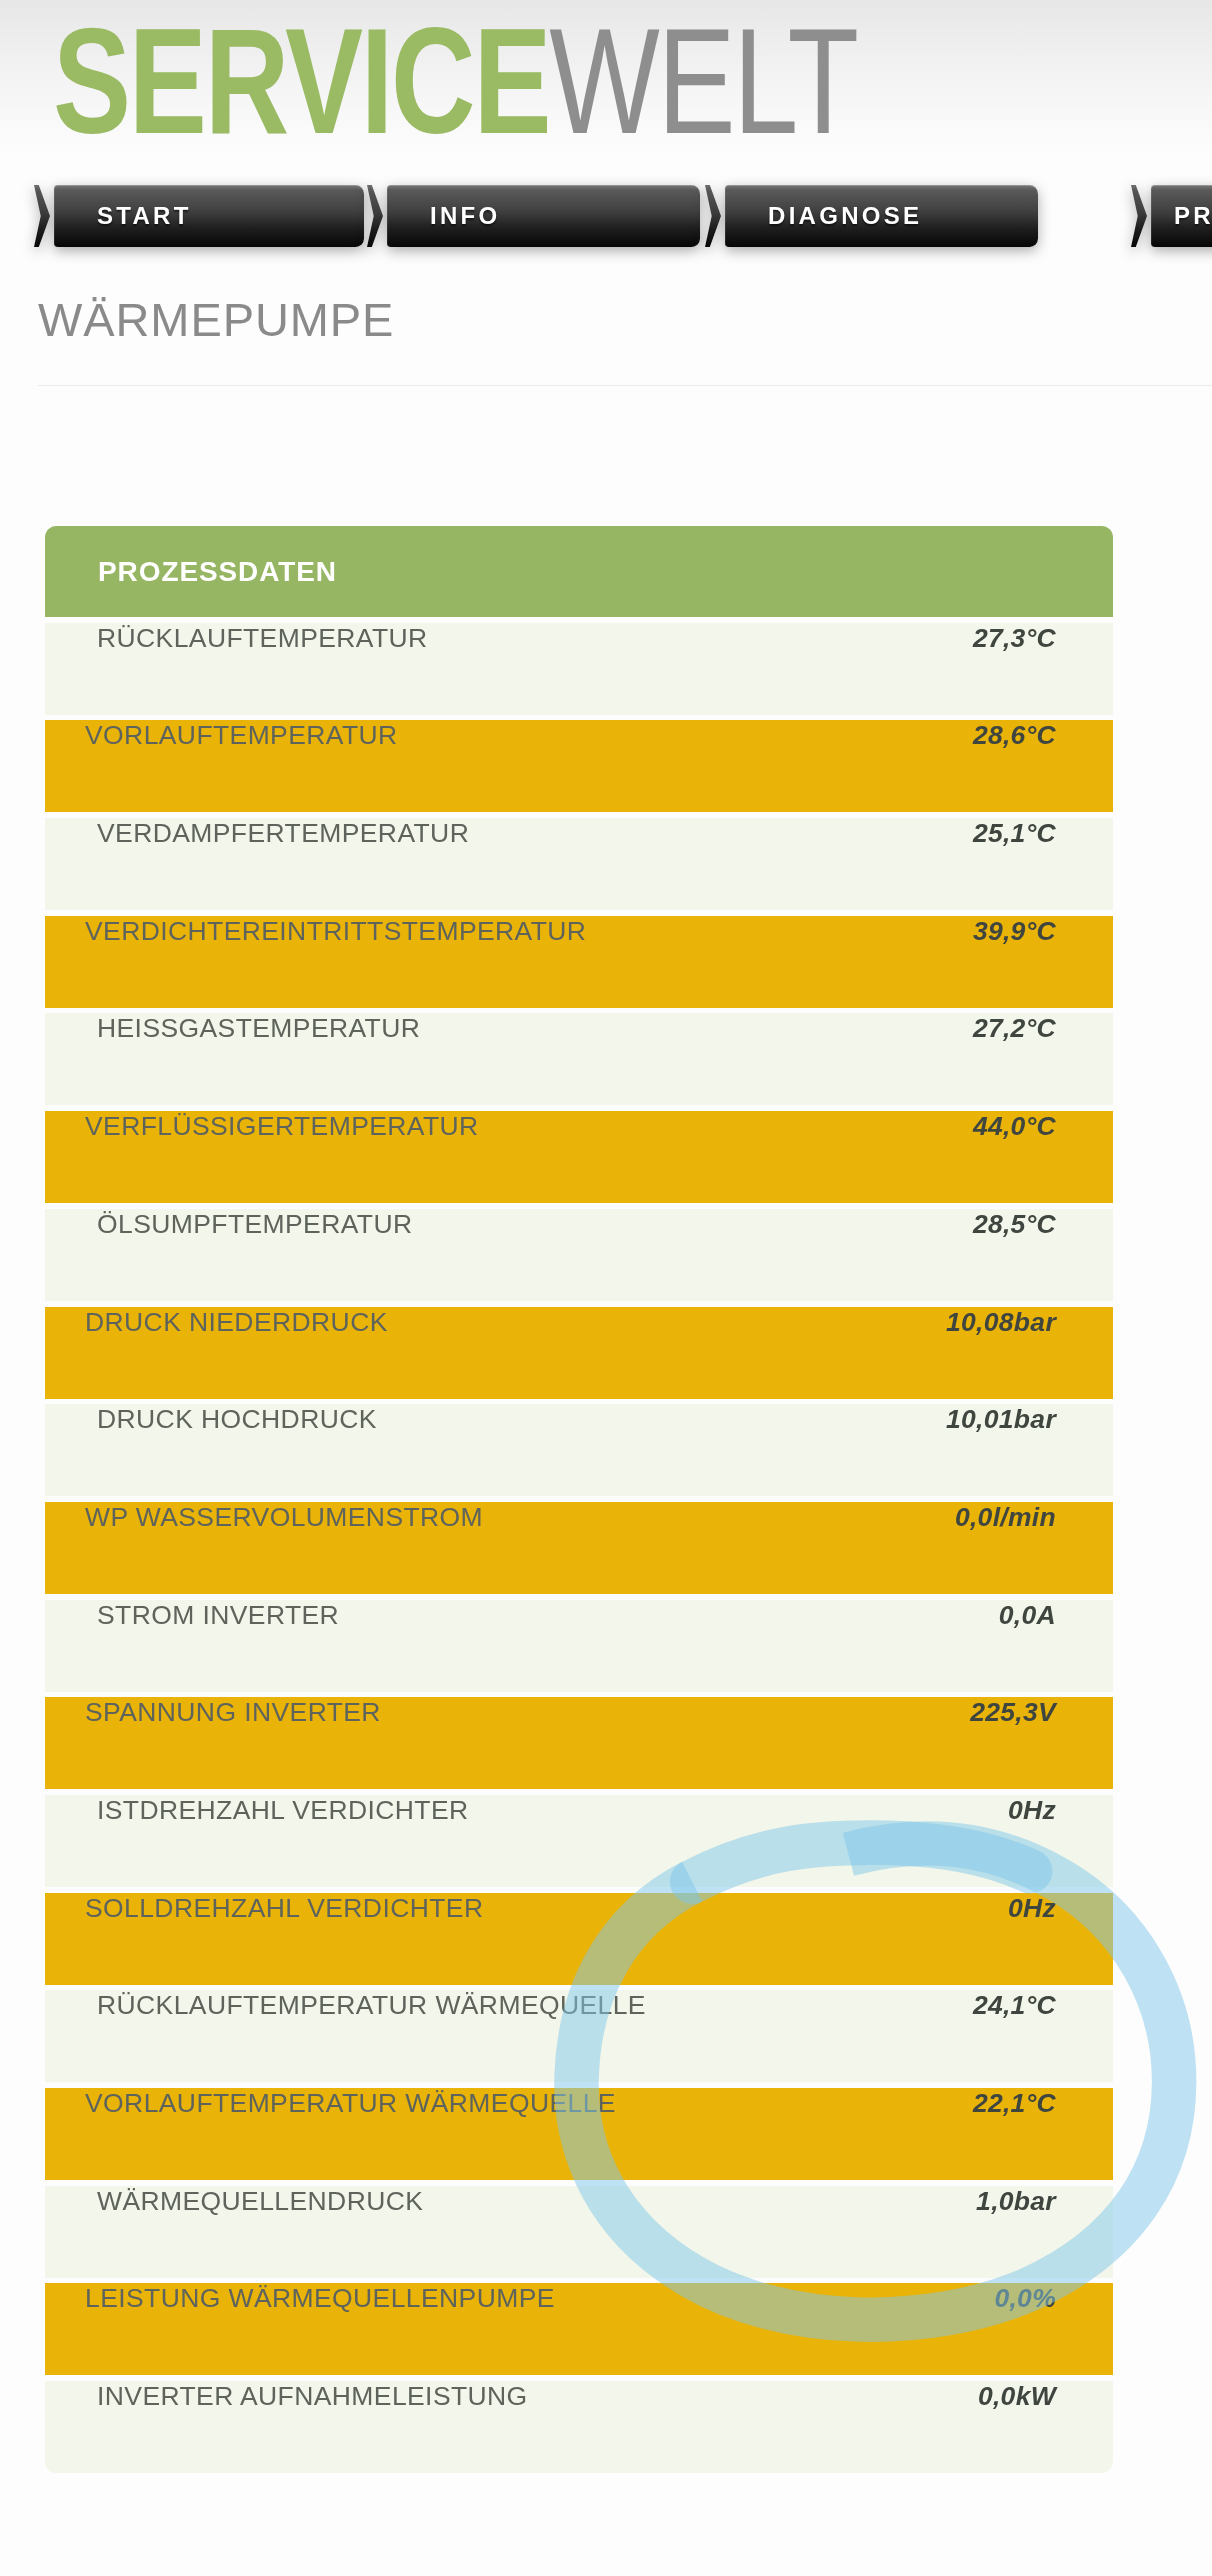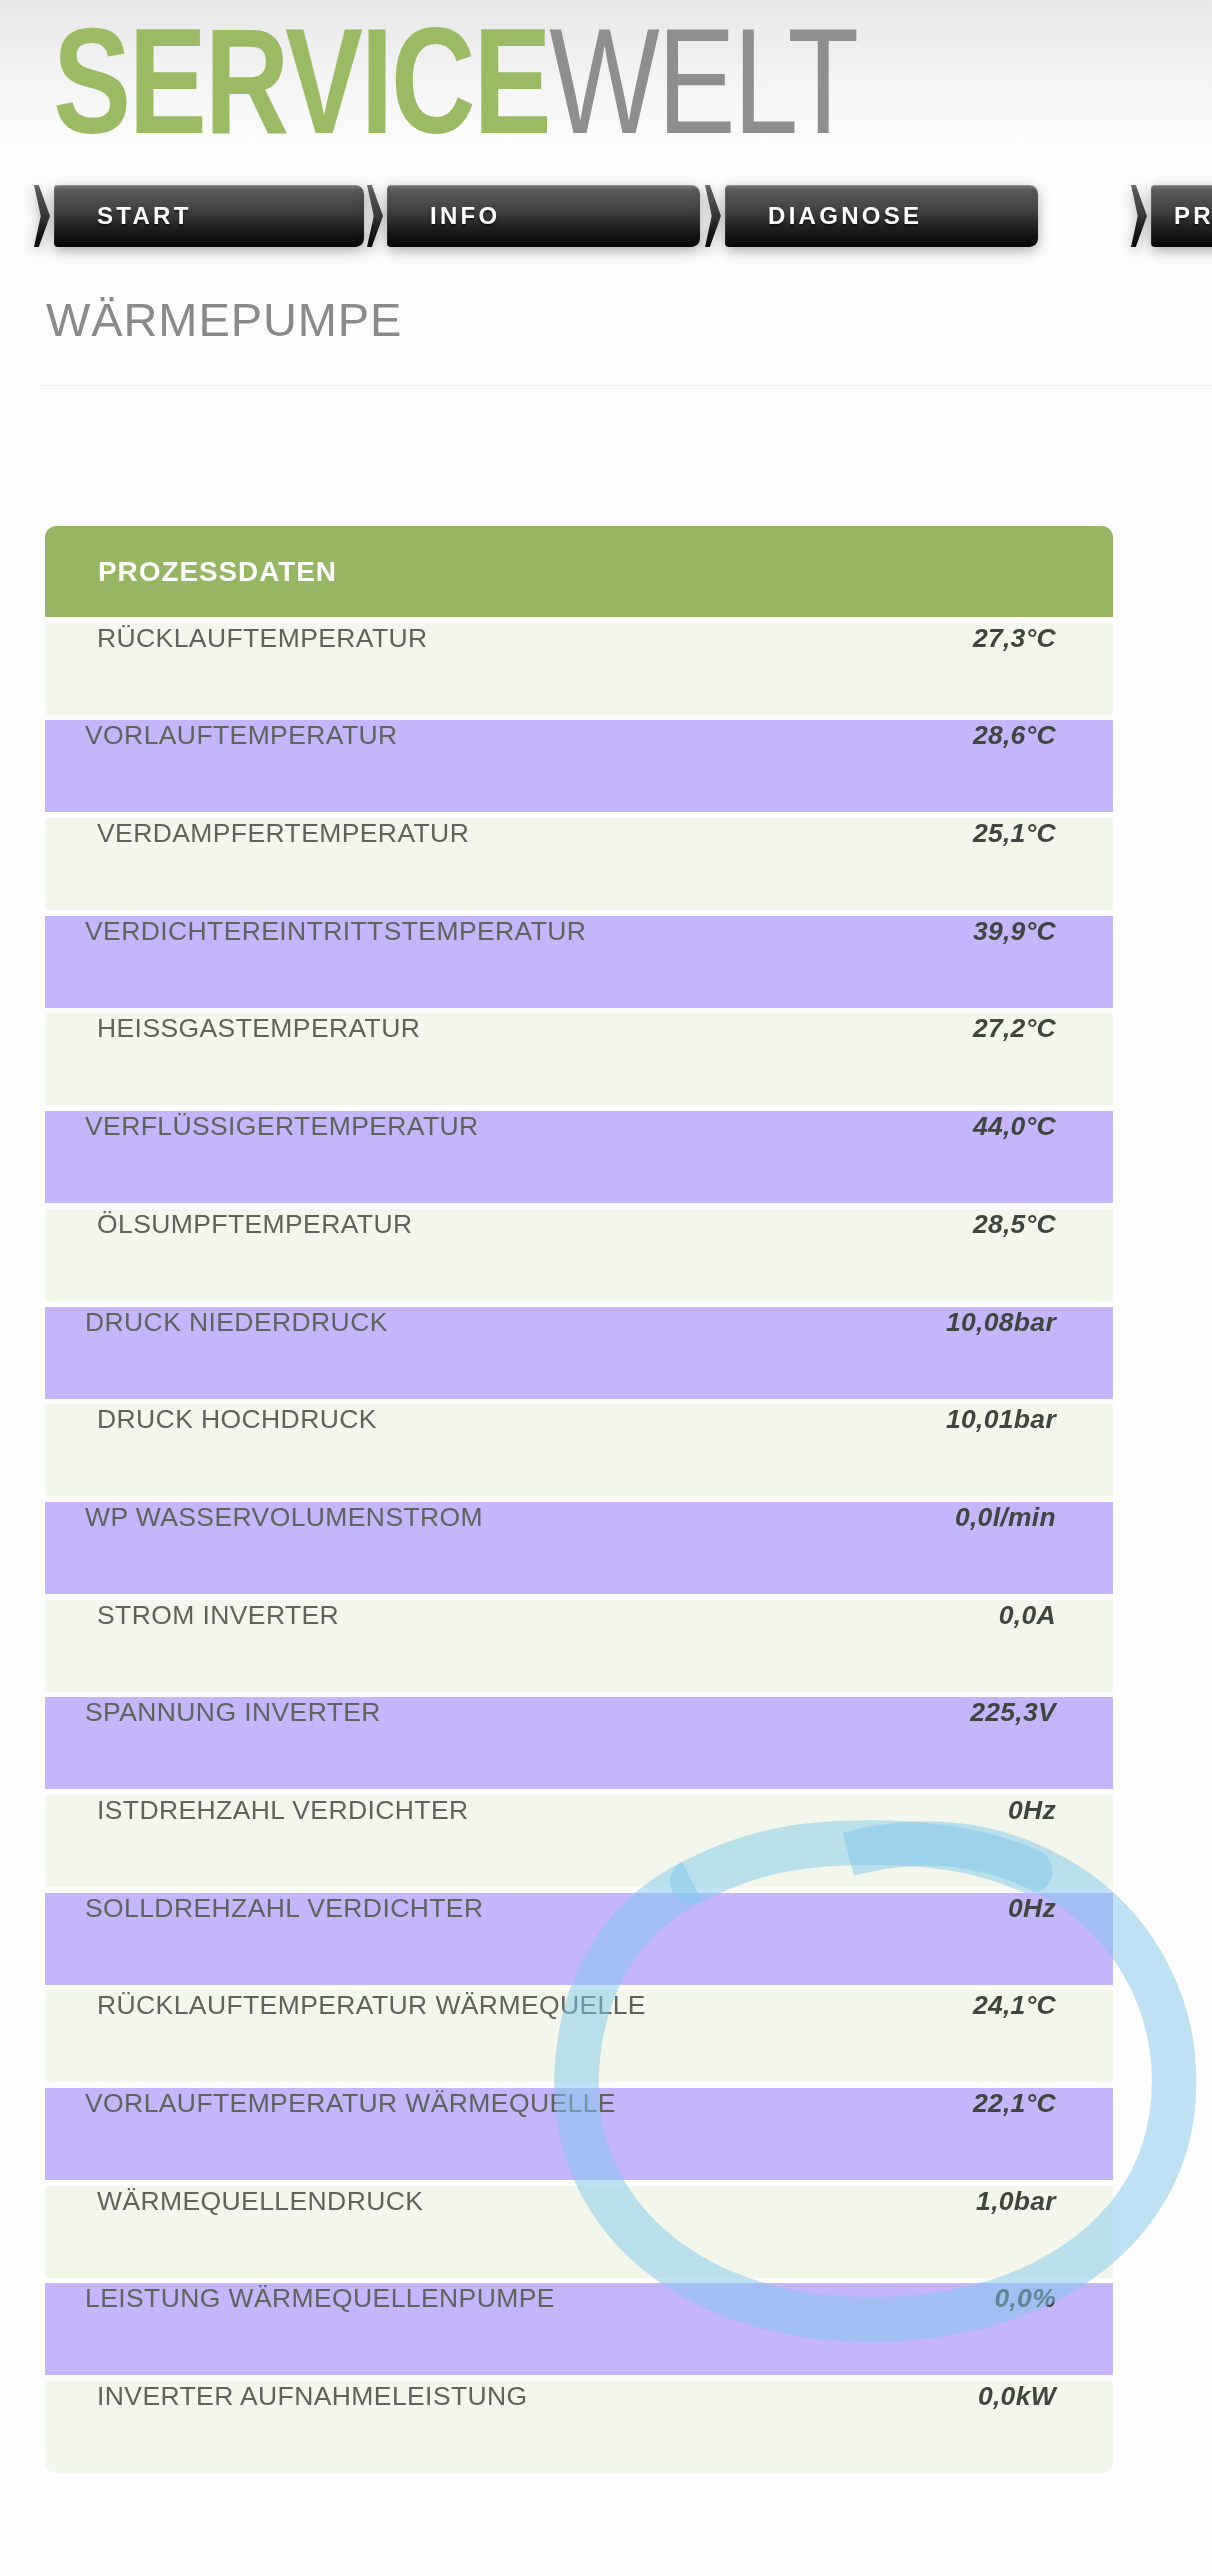--- a/index.html
+++ b/index.html
@@ -57,21 +57,20 @@
   .tab-info     { left:367px;  width:333px; }
   .tab-diagnose { left:705px;  width:333px; }
   .tab-pr       { left:1131px; width:284px; }
   .tab-pr .tab-body { padding-left:23px; }
 
   
   .page-title {
     position:absolute; left:38px; top:292px;
     font-size:47px; font-weight:400; color:#8a8a8a;
     letter-spacing:0.9px;
-    margin-left:8px;
   }
   .title-divider {
     position:absolute; left:38px; right:0; top:385px; height:0.9px;
     background:#ececec;
   }
 
   
   .ptable {
     position:absolute; left:45px; top:526px; width:1068px;
     display:flex; flex-direction:column; gap:5.7px;
@@ -88,21 +87,21 @@
   }
   .row {
     height:92px; flex:none;
     display:flex; align-items:flex-start; justify-content:space-between;
     padding:0 57px 0 52px;
   }
   .row:nth-child(odd)  { background:#F4F7EC; } 
   .row:nth-child(even) { background:#F4F7EC; }
   
   .row.light { background:#F3F6EA; }
-  .row.dark  { background:#c4b5fd;padding-left:40px; }
+  .row.dark  { background:#eab308;padding-left:40px; }
   .row-label {
     color:#5E645C; font-size:26.5px; font-weight:400; letter-spacing:0.4px;
     white-space:nowrap;
   }
   .row-value {
     color:#3F453F; font-size:26.5px; font-weight:700; letter-spacing:0.3px;
     white-space:nowrap;
     font-style:italic;
   }
 

